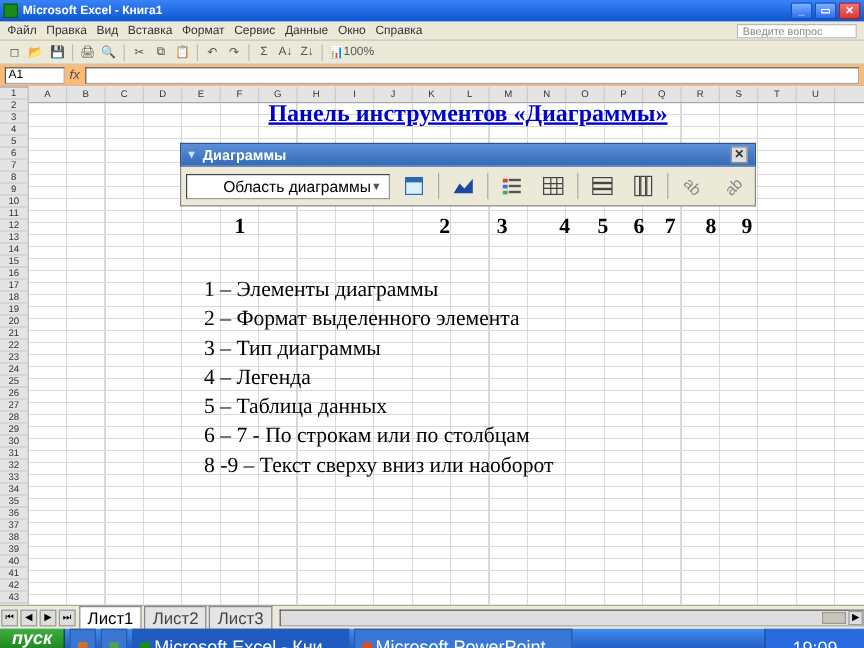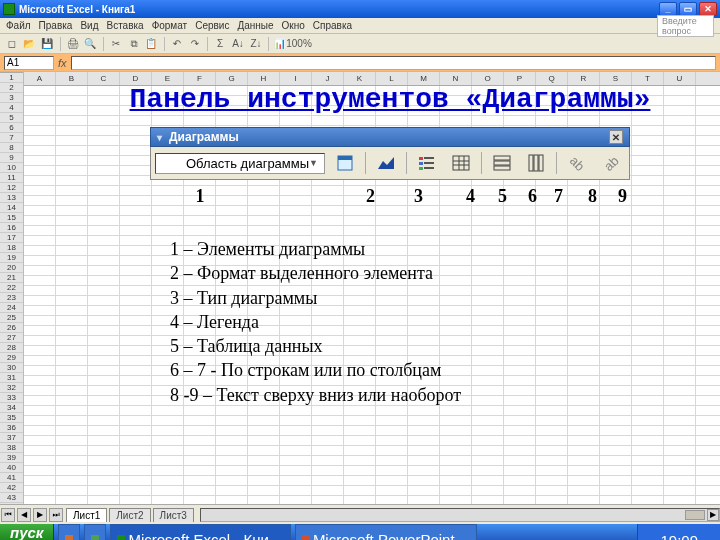--- a/index.html
+++ b/index.html
@@ -42,21 +42,21 @@
     display: flex;
     align-items: center;
     gap: 8px;
     padding: 0 6px;
     font-size: 10px;
     color: #333;
     border-bottom: 1px solid #c0c0b0;
   }
   .menubar .ask-box {
     margin-left: auto; font-size: 9px; color: #888;
-    border: 1px solid #bbb; padding: 0 4px; background: #fff; width: 57px;
+    border: 1px solid #bbb; padding: 0 4px; background: #fff; width: 100px;
   }
   
   .toolbar {
     height: 20px;
     background: #ece9d8;
     border-bottom: 1px solid #c0c0b0;
     display: flex; align-items: center;
     gap: 2px; padding: 0 4px;
   }
   .tbtn {
@@ -103,22 +103,22 @@
     background-image:
       repeating-linear-gradient(to right, transparent 0, transparent 31px, #d8d8d8 31px, #d8d8d8 32px),
       repeating-linear-gradient(to bottom, transparent 0, transparent 9px, #d8d8d8 9px, #d8d8d8 10px);
   }
   
   .overlay {
     position:absolute; top: 84px; left: 80px; right: 20px;
     pointer-events: none;
   }
   .slide-title {
-    font-family: Liberation Mono, monospace;
-    font-size: 28px; font-weight: bold;
+    font-family: Liberation Serif, serif;
+    font-size: 20px; font-weight: bold;
     color: #0000cc; text-decoration: underline;
     text-align: center;
     margin-bottom: 12px;
   }
   
   .charts-toolbar {
     margin: 0 auto 4px auto;
     width: 480px;
     pointer-events: auto;
   }
@@ -170,21 +170,21 @@
     position:absolute; bottom:16px; left:0; right:0; height:20px;
     background:#ece9d8; border-top:1px solid #aaa;
     display:flex; align-items:center; font-size:9px;
   }
   .navbtn {
     width:14px;height:14px;border:1px solid #999;background:#ddd;
     display:flex;align-items:center;justify-content:center;font-size:8px;margin:0 1px;
   }
   .sheet-tab {
     border:1px solid #888; border-bottom:none; padding:1px 6px;
-    background:#fff; margin-left:2px; font-size:10px;
+    background:#fff; margin-left:2px; font-size:14px;
     border-radius: 0 0 0 0;
   }
   .sheet-tab.inactive { background:#e4e4e4; color:#444;}
   .hscroll {
     flex:1; margin-left:6px; height:14px; background:#ddd; border:1px inset #aaa;
     position:relative;
   }
   .hscroll .thumb { position:absolute; right:14px; top:1px; width:20px; height:10px; background:#c9c5b8; border:1px solid #999;}
   .hscroll .arrR { position:absolute; right:0; top:0; width:12px; height:12px; background:#ddd; border:1px solid #999; font-size:8px; text-align:center;}
   

